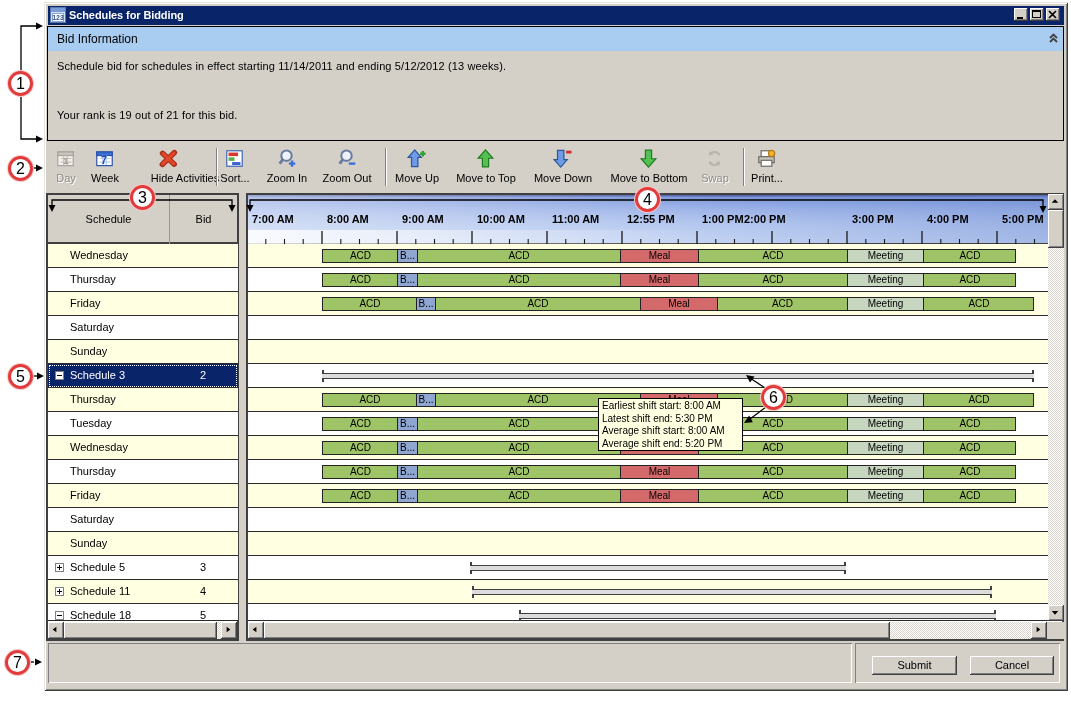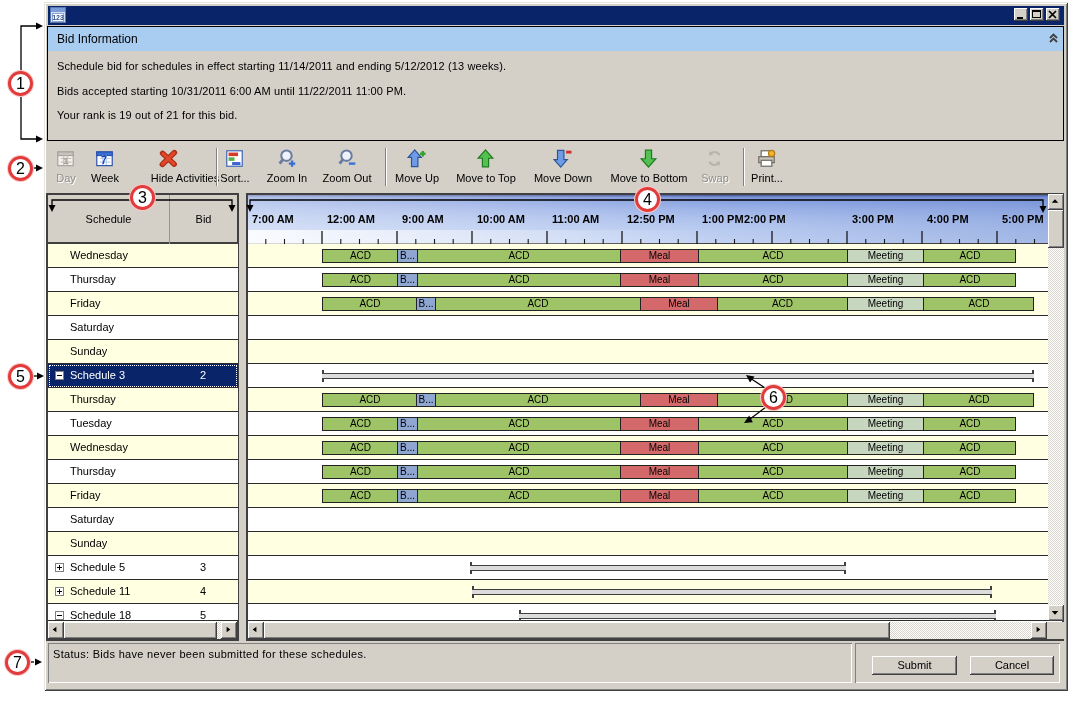--- a/index.html
+++ b/index.html
@@ -28,20 +28,21 @@
 <div id="page">
 
 <div class="abs win3d" style="left:44px;top:2px;width:1024px;height:689px;"></div>
 <div class="abs" style="left:48px;top:6px;width:1016px;height:19px;background:#0A246A;"></div>
 <svg class="abs" style="left:50px;top:7px;" width="16" height="16" viewBox="0 0 16 16">
 <rect x="0.5" y="0.5" width="15" height="15" fill="#cfe0f4" stroke="#5a78b0"></rect>
 <rect x="1" y="1" width="14" height="4" fill="#7a9bd8"></rect>
 <rect x="2.5" y="6.5" width="11" height="8" fill="#fff" stroke="#8aa4cc"></rect>
 <text x="8" y="13" font-size="7" font-weight="bold" fill="#334f88" text-anchor="middle" font-family="Liberation Sans">123</text>
 </svg>
+<div class="abs" style="left:69px;top:9px;width:400px;color:#fff;font-weight:bold;font-size:11px;letter-spacing:-0.1px;">Schedules for Bidding</div>
 <div class="abs btn3d" style="left:1014px;top:8px;width:14px;height:13px;">
       <svg width="13" height="12" viewBox="0 0 13 12" style="position:absolute;left:0;top:0;">
         <rect x="3" y="9" width="6" height="2" fill="#000"></rect>
       </svg>
     </div>
 <div class="abs btn3d" style="left:1030px;top:8px;width:14px;height:13px;">
       <svg width="13" height="12" viewBox="0 0 13 12" style="position:absolute;left:0;top:0;">
         <rect x="2.5" y="3.5" width="8" height="6" fill="none" stroke="#000"></rect>
         <rect x="2" y="2" width="9" height="2" fill="#000"></rect>
       </svg>
@@ -51,21 +52,20 @@
         <path d="M3 3 L10 10 M10 3 L3 10" stroke="#000" stroke-width="1.7"></path>
       </svg>
     </div>
 <div class="abs" style="left:47px;top:26px;width:1017px;height:115px;border:1px solid #000;background:#D4D0C8;"></div>
 <div class="abs" style="left:48px;top:27px;width:1015px;height:24px;background:#A9CCF1;"></div>
 <div class="abs" style="left:57px;top:32px;font-size:12px;">Bid Information</div>
 <svg class="abs" style="left:1048px;top:33px;" width="11" height="11" viewBox="0 0 11 11">
 <path d="M2 5 L5.5 1.5 L9 5 M2 9 L5.5 5.5 L9 9" fill="none" stroke="#404040" stroke-width="1.8"></path>
     </svg>
 <div class="abs" style="left:57px;top:60px;letter-spacing:0.12px;">Schedule bid for schedules in effect starting 11/14/2011 and ending 5/12/2012 (13 weeks).</div>
-<div class="abs" style="left:57px;top:85px;letter-spacing:0.12px;">Bids accepted starting 10/31/2011 6:00 AM until 11/22/2011 11:00 PM.</div>
 <div class="abs" style="left:57px;top:109px;letter-spacing:0.12px;">Your rank is 19 out of 21 for this bid.</div>
 <svg class="abs" style="left:56px;top:149px;" width="19" height="19" viewBox="0 0 16 16">
       <rect x="1.5" y="2.5" width="13" height="11.5" fill="#f2f1ee" stroke="#a8a49c"></rect>
 <rect x="1.5" y="2.5" width="13" height="3" fill="#c9c5bd" stroke="#a8a49c"></rect>
 <path d="M4 8 h9 M4 11 h9 M6.5 5.5 v8 M9.5 5.5 v8" stroke="#c2beb6" stroke-width="1"></path>
 <text x="6" y="12.5" font-size="8" font-weight="bold" fill="#a29e96" font-family="Liberation Sans">1</text>
     </svg>
 <div class="tblab tbdis" style="left:-4px;width:140px;">Day</div>
 <svg class="abs" style="left:95px;top:149px;" width="19" height="19" viewBox="0 0 16 16">
       <rect x="1.5" y="2.5" width="13" height="11.5" fill="#fff" stroke="#2a52a8"></rect>
@@ -246,25 +246,25 @@
       <line x1="655.2" y1="44" x2="655.2" y2="49" stroke="#1a1a1a" stroke-width="1.1"></line>
       <line x1="674" y1="36" x2="674" y2="49" stroke="#1a1a1a" stroke-width="1.3"></line>
       <line x1="692.8" y1="44" x2="692.8" y2="49" stroke="#1a1a1a" stroke-width="1.1"></line>
       <line x1="711.5" y1="44" x2="711.5" y2="49" stroke="#1a1a1a" stroke-width="1.1"></line>
       <line x1="730.2" y1="44" x2="730.2" y2="49" stroke="#1a1a1a" stroke-width="1.1"></line>
       <line x1="749" y1="36" x2="749" y2="49" stroke="#1a1a1a" stroke-width="1.3"></line>
       <line x1="767.8" y1="44" x2="767.8" y2="49" stroke="#1a1a1a" stroke-width="1.1"></line>
       <line x1="786.5" y1="44" x2="786.5" y2="49" stroke="#1a1a1a" stroke-width="1.1"></line>
     </svg>
 <div class="abs" style="left:252px;top:213px;font-weight:bold;font-size:11px;">7:00 AM</div>
-<div class="abs" style="left:327px;top:213px;font-weight:bold;font-size:11px;">12:00 AM</div>
+<div class="abs" style="left:327px;top:213px;font-weight:bold;font-size:11px;">8:00 AM</div>
 <div class="abs" style="left:402px;top:213px;font-weight:bold;font-size:11px;">9:00 AM</div>
 <div class="abs" style="left:477px;top:213px;font-weight:bold;font-size:11px;">10:00 AM</div>
 <div class="abs" style="left:552px;top:213px;font-weight:bold;font-size:11px;">11:00 AM</div>
-<div class="abs" style="left:627px;top:213px;font-weight:bold;font-size:11px;">12:50 PM</div>
+<div class="abs" style="left:627px;top:213px;font-weight:bold;font-size:11px;">12:55 PM</div>
 <div class="abs" style="left:702px;top:213px;font-weight:bold;font-size:11px;">1:00 PM</div>
 <div class="abs" style="left:744px;top:213px;font-weight:bold;font-size:11px;">2:00 PM</div>
 <div class="abs" style="left:852px;top:213px;font-weight:bold;font-size:11px;">3:00 PM</div>
 <div class="abs" style="left:927px;top:213px;font-weight:bold;font-size:11px;">4:00 PM</div>
 <div class="abs" style="left:1002px;top:213px;font-weight:bold;font-size:11px;">5:00 PM</div>
 <div class="rrow cream" style="top:244px;height:24px;"></div>
 <div class="rrow white" style="top:268px;height:24px;"></div>
 <div class="rrow cream" style="top:292px;height:24px;"></div>
 <div class="rrow white" style="top:316px;height:24px;"></div>
 <div class="rrow cream" style="top:340px;height:24px;"></div>
@@ -431,23 +431,24 @@
     </div>
 <div class="abs btn3d" style="left:264px;top:622px;width:626px;height:17px;"></div>
 <div class="abs btn3d" style="left:1031px;top:622px;width:16px;height:17px;">
       <svg width="14" height="15" viewBox="0 0 15 14" style="position:absolute;left:0;top:0;">
         <path d="M6 4 L10 7 L6 10 Z" fill="#000"></path>
       </svg>
     </div>
 <div class="abs" style="left:1047px;top:622px;width:17px;height:17px;background:#D4D0C8;"></div>
 <div class="abs sunk" style="left:48px;top:643px;width:804px;height:40px;background:#D4D0C8;"></div>
 <div class="abs sunk" style="left:855px;top:643px;width:205px;height:40px;background:#D4D0C8;"></div>
-<div class="abs" style="left:53px;top:648px;letter-spacing:0.3px;">Status: Bids have never been submitted for these schedules.</div>
 <div class="abs" style="left:872px;top:656px;width:85px;height:19px;background:#D4D0C8;box-shadow:inset -1px -1px 0 #404040, inset 1px 1px 0 #fff, inset -2px -2px 0 #808080;text-align:center;line-height:19px;">Submit</div>
 <div class="abs" style="left:970px;top:656px;width:84px;height:19px;background:#D4D0C8;box-shadow:inset -1px -1px 0 #404040, inset 1px 1px 0 #fff, inset -2px -2px 0 #808080;text-align:center;line-height:19px;">Cancel</div>
+<div class="abs" style="left:598px;top:398px;width:145px;height:53px;background:#FFFFE1;border:1px solid #000;
+padding:1px 0 0 3px;line-height:12.6px;font-size:10px;z-index:40;">Earliest shift start: 8:00 AM<br>Latest shift end: 5:30 PM<br>Average shift start: 8:00 AM<br>Average shift end: 5:20 PM</div>
 <svg class="abs" style="left:0;top:0;z-index:50;pointer-events:none;" width="1071" height="705" viewBox="0 0 1071 705">
       <path d="M36 26 H21 V139 H36" fill="none" stroke="#000" stroke-width="1.3"></path>
       <path d="M43 26 l-7 -3.5 l0 7 Z" fill="#000"></path>
       <path d="M43 139 l-7 -3.5 l0 7 Z" fill="#000"></path>
       <line x1="32" y1="168" x2="37" y2="168" stroke="#000" stroke-width="1.3"></line>
       <path d="M43 168 l-7 -3.5 l0 7 Z" fill="#000"></path>
       <path d="M52 206 V200 H232 V206" fill="none" stroke="#000" stroke-width="1.3"></path>
       <path d="M52 212 l-3.5 -7 l7 0 Z" fill="#000"></path>
       <path d="M232 212 l-3.5 -7 l7 0 Z" fill="#000"></path>
       <path d="M250 206 V200 H1043 V207" fill="none" stroke="#000" stroke-width="1.3"></path>

